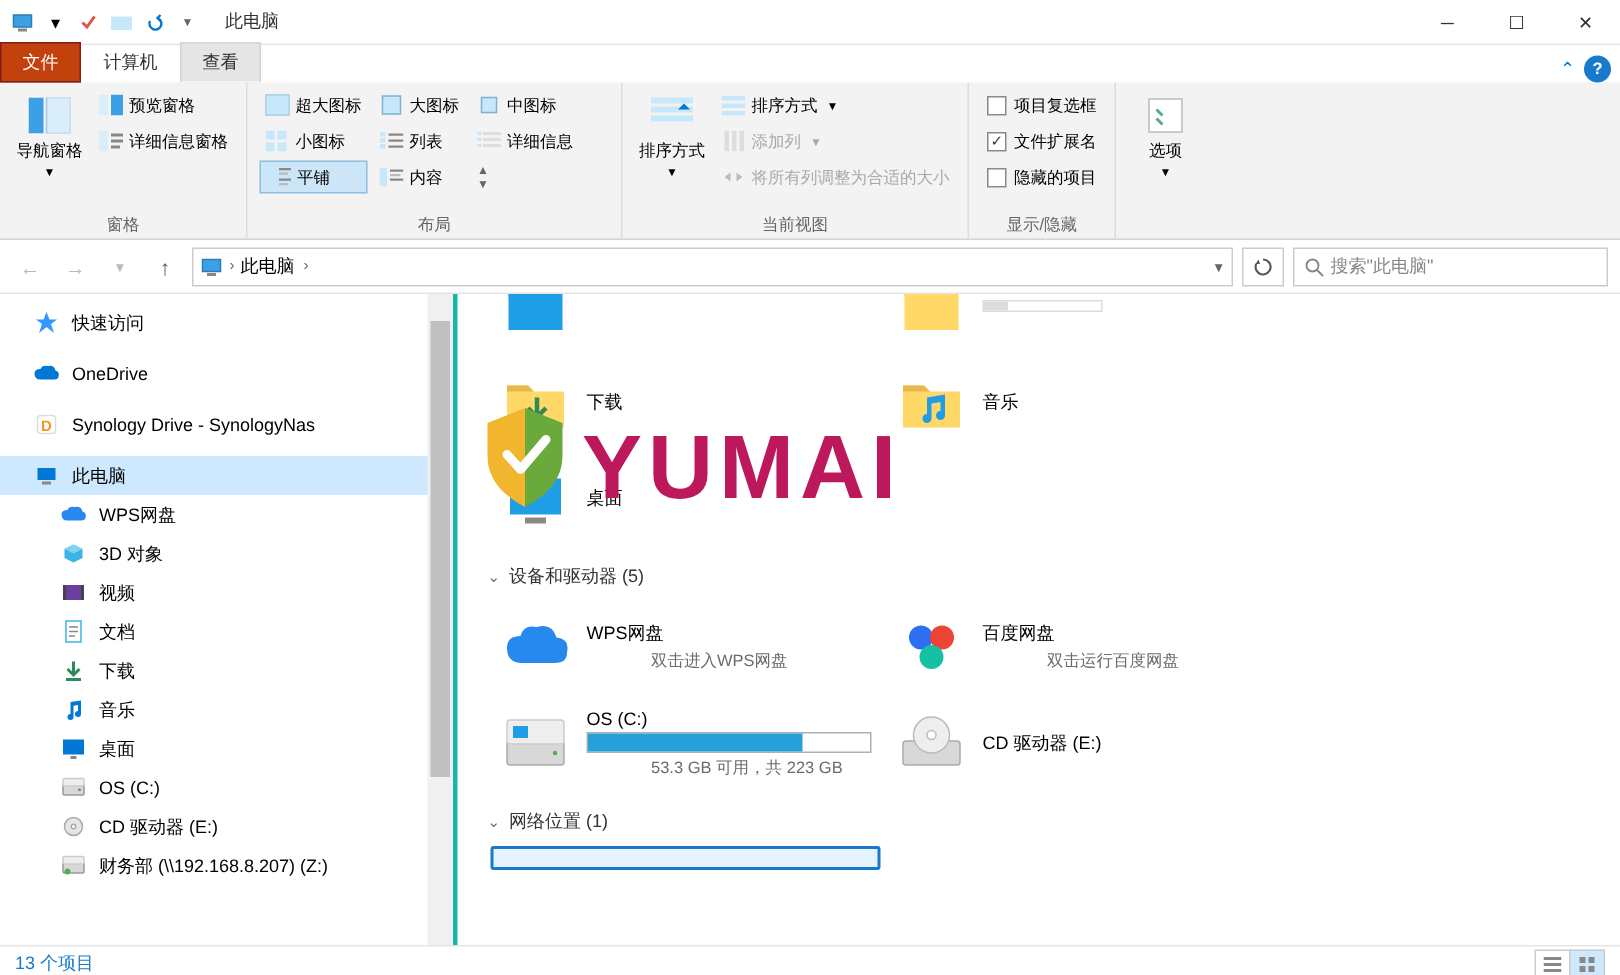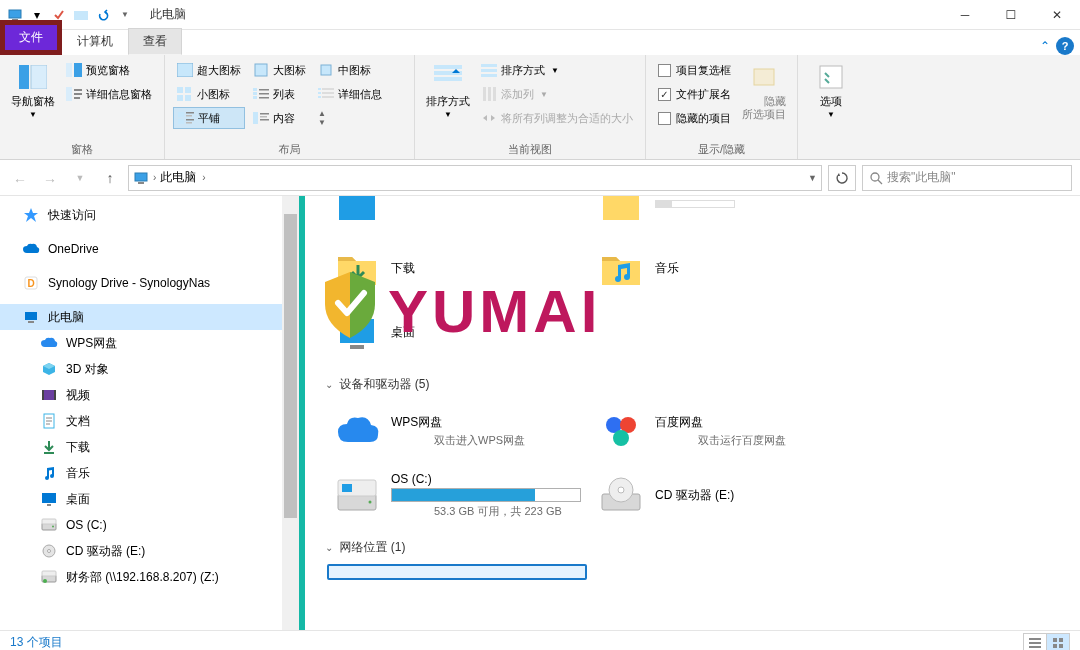--- a/index.html
+++ b/index.html
@@ -9,53 +9,53 @@
 .titlebar { height: 30px; display: flex; align-items: center; background: #fff; border-bottom: 1px solid #e5e5e5; }
 .titlebar .qat { display: flex; align-items: center; gap: 4px; padding: 0 6px; }
 .titlebar .qat .qat-item { width: 18px; height: 18px; display: flex; align-items: center; justify-content: center; }
 .titlebar .title { margin-left: 10px; color: #333; font-size: 12px; }
 .titlebar .winctrl { margin-left: auto; display: flex; }
 .titlebar .winctrl div { width: 46px; height: 30px; display: flex; align-items: center; justify-content: center; font-size: 12px; color: #333; }
 
 
 .ribbon-tabs { height: 25px; display: flex; align-items: flex-end; background: #fff; }
 .ribbon-tabs .tab { padding: 4px 14px; font-size: 12px; color: #333; border: 1px solid transparent; cursor: default; }
-.ribbon-tabs .tab.file { background: #6d28d9; color: #fff; border: 5px solid #7f1d1d; }
+.ribbon-tabs .tab.file { background: #c2410c; color: #fff; border: 1px solid #7f1d1d; }
 .ribbon-tabs .tab.active { border: 1px solid #d4d4d4; border-bottom: 1px solid #f3f3f3; background: #e5e5e5; font-family: Liberation Serif, serif; }
 .ribbon-tabs .collapse { margin-left: auto; padding-right: 6px; display: flex; align-items: center; gap: 6px; }
 .ribbon-tabs .help { width: 18px; height: 18px; border-radius: 50%; background: #1979ca; color: #fff; display: flex; align-items: center; justify-content: center; font-size: 11px; font-weight: bold; }
 
 
 .ribbon { height: 105px; background: #f3f3f3; border-bottom: 1px solid #d4d4d4; display: flex; }
 .ribbon-group { border-right: 1px solid #dcdcdc; padding: 4px 8px 2px; display: flex; flex-direction: column; }
 .ribbon-group .group-body { flex: 1; display: flex; align-items: flex-start; gap: 4px; }
 .ribbon-group .group-label { text-align: center; font-size: 11px; color: #666; margin-top: 2px; }
 .big-btn { width: 50px; display: flex; flex-direction: column; align-items: center; gap: 2px; padding: 2px; }
 .big-btn .icon { width: 32px; height: 32px; display: flex; align-items: center; justify-content: center; }
-.big-btn .label { font-size: 11px; text-align: right; line-height: 1.2; }
+.big-btn .label { font-size: 11px; text-align: center; line-height: 1.2; }
 .small-btn-col { display: flex; flex-direction: column; gap: 2px; }
 .small-btn { display: flex; align-items: center; gap: 4px; padding: 2px 4px; font-size: 11px; white-space: nowrap; height: 22px; }
 .small-btn.active { background: #cde6f7; border: 1px solid #92c0e0; }
 .small-icon { width: 16px; height: 16px; display: inline-flex; align-items: center; justify-content: center; }
 .checkbox-item { display: flex; align-items: center; gap: 5px; font-size: 11px; height: 22px; padding: 0 4px; }
 .checkbox { width: 13px; height: 13px; border: 1px solid #888; background: #fff; display: flex; align-items: center; justify-content: center; font-size: 10px; color: #333; }
 
 
 .addrbar { height: 36px; display: flex; align-items: center; gap: 6px; padding: 4px 8px; border-bottom: 1px solid #e5e5e5; }
 .navbtn { width: 24px; height: 24px; display: flex; align-items: center; justify-content: center; color: #555; font-size: 14px; }
 .navbtn.disabled { color: #bbb; }
 .addr-path { flex: 1; height: 26px; border: 1px solid #ccc; display: flex; align-items: center; padding: 0 4px; gap: 4px; background: #fff; }
 .addr-path .crumb { display: flex; align-items: center; gap: 3px; font-size: 12px; }
 .addr-path .dd { margin-left: auto; }
 .refresh { width: 28px; height: 26px; border: 1px solid #ccc; display: flex; align-items: center; justify-content: center; background: #fff; }
 .search { width: 210px; height: 26px; border: 1px solid #ccc; display: flex; align-items: center; padding: 0 6px; gap: 4px; color: #888; background: #fff; }
 
 
 .main { display: flex; height: 434px; }
-.sidebar { width: 305px; border-right: 6px solid #14b8a6; overflow-y: auto; position: relative; }
+.sidebar { width: 305px; border-right: 3px solid #14b8a6; overflow-y: auto; position: relative; }
 .sidebar .scrollbar { position: absolute; right: 0; top: 0; width: 17px; height: 100%; background: #f0f0f0; }
 .sidebar .scrollbar .thumb { position: absolute; left: 2px; right: 2px; top: 18px; height: 70%; background: #c0c0c0; }
 .side-item { display: flex; align-items: center; gap: 8px; padding: 4px 4px 4px 22px; font-size: 12px; cursor: default; }
 .side-item.l2 { padding-left: 40px; }
 .side-item.active { background: #cde8ff; }
 .side-icon { width: 18px; height: 18px; display: flex; align-items: center; justify-content: center; }
 
 .content { flex: 1; overflow: auto; padding: 0 20px 10px; position: relative; }
 .section-header { display: flex; align-items: center; gap: 6px; font-size: 12px; color: #333; margin: 12px 0 6px; }
 .section-header .chev { font-size: 10px; color: #666; }
@@ -327,29 +327,20 @@
             <span>项目复选框</span>
           </div>
         <div class="checkbox-item">
             <span class="checkbox">✓</span>
             <span>文件扩展名</span>
           </div>
         <div class="checkbox-item">
             <span class="checkbox"></span>
             <span>隐藏的项目</span>
           </div>
-      </div>
-      <div class="big-btn" style="opacity:0.5;">
-        <div class="icon">
-            <svg width="28" height="24">
-              <rect x="4" y="4" width="20" height="16" fill="#f6e6b8" stroke="#d8b74e"></rect>
-            </svg>
-          </div>
-        <div class="label" style="white-space:pre-line;">隐藏
-所选项目</div>
       </div>
     </div>
     <div class="group-label">显示/隐藏</div>
   </div>
 
   <div class="ribbon-group" style="border-right:none;">
     <div class="group-body">
       <div class="big-btn">
         <div class="icon">
             <svg width="28" height="28">

